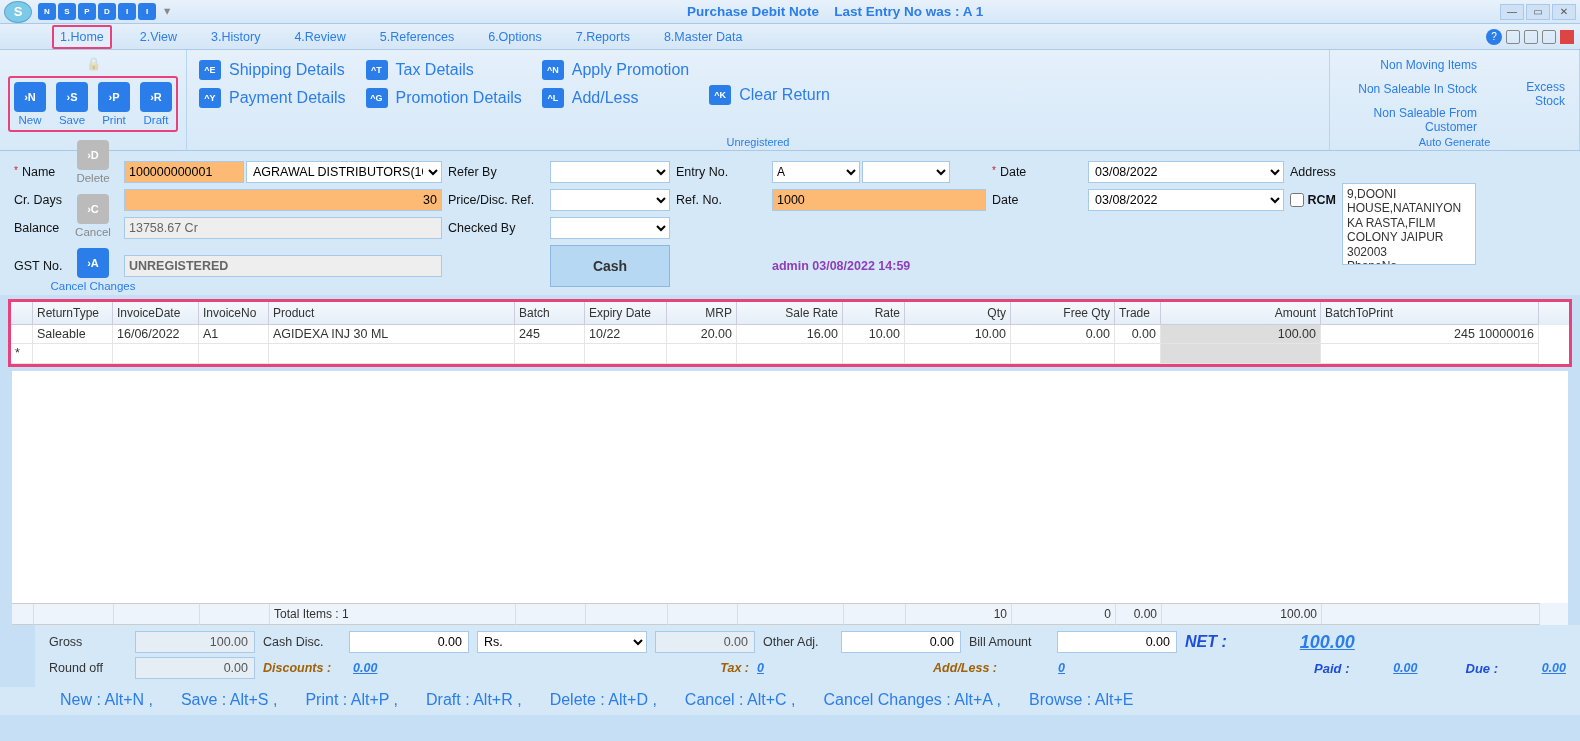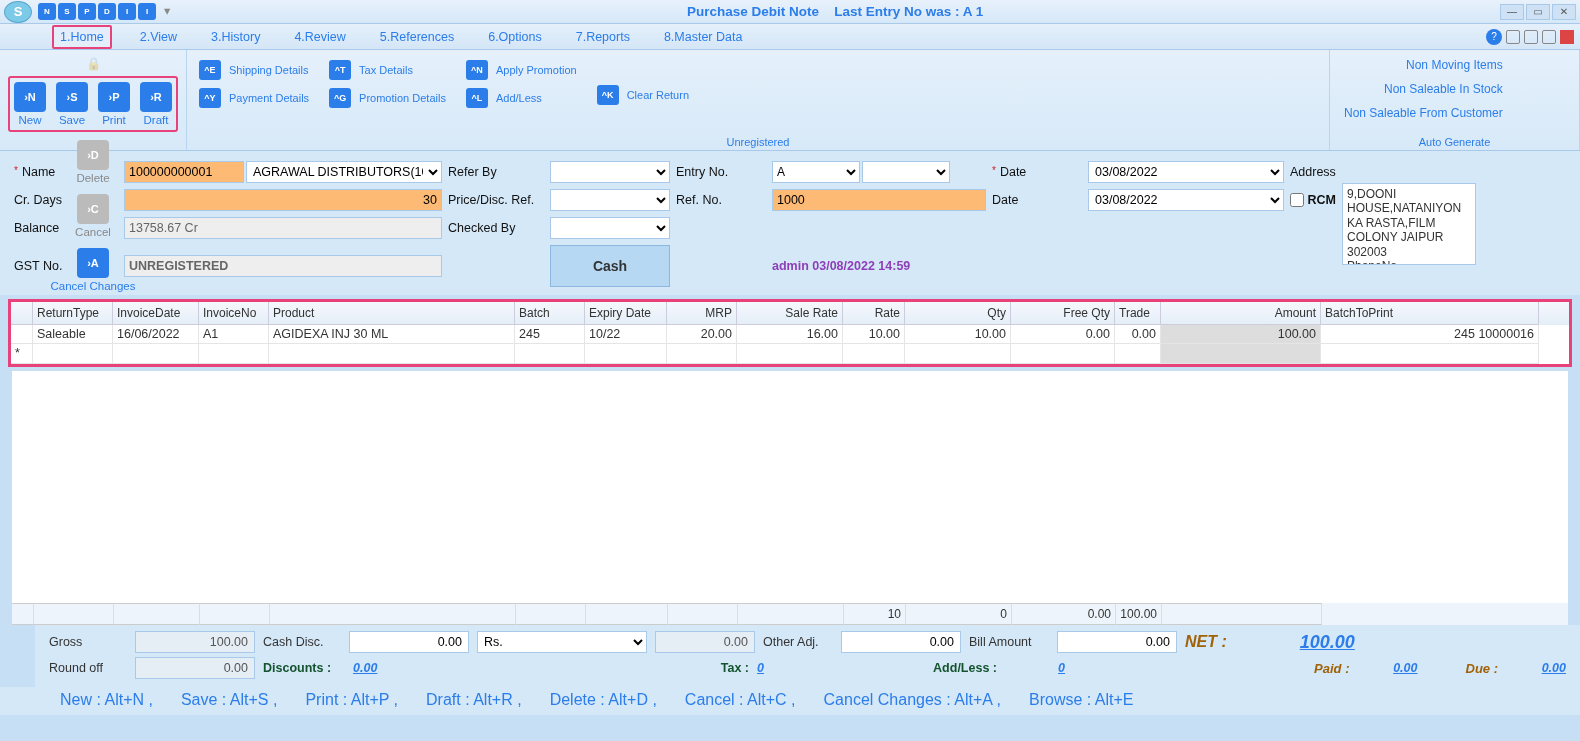--- a/index.html
+++ b/index.html
@@ -21,21 +21,21 @@
 .ribbon-group{border-right:1px solid #b8d5ef;padding:4px 8px;display:flex;flex-direction:column;position:relative;}
 .ribbon-group-big{display:flex;gap:6px;flex-wrap:nowrap;align-items:flex-start;padding:6px 8px 18px;}
 .big-btn{display:flex;flex-direction:column;align-items:center;font-size:11.5px;color:#2b7de9;gap:2px;cursor:pointer;padding:2px;}
 .big-btn.disabled{color:#888;}
 .big-ico{width:32px;height:30px;border-radius:4px;display:flex;align-items:center;justify-content:center;font-weight:bold;color:#fff;font-size:11px;}
 .big-ico.blue{background:#2b7de9;}
 .big-ico.grey{background:#bbb;}
 .link-col{display:flex;flex-direction:column;gap:8px;padding-top:4px;}
 .link-row{display:flex;align-items:center;gap:8px;}
 .link-ico{width:22px;height:20px;background:#2b7de9;border-radius:3px;color:#fff;font-size:9px;display:flex;align-items:center;justify-content:center;font-weight:bold;}
-.link-txt{color:#2b7de9;cursor:pointer;font-size:11px;}
+.link-txt{color:#2b7de9;cursor:pointer;font-size:16px;}
 .link-plain{color:#2b7de9;cursor:pointer;font-size:12px;padding:2px 2px;}
 .group-label{position:absolute;bottom:2px;left:0;right:0;text-align:center;font-size:11px;color:#2b7de9;}
 .ribbon-highlight{border:2px solid #e8427a;border-radius:3px;padding:2px;}
 .form-area{background:#d5e8f8;padding:10px 14px 8px;display:grid;grid-template-columns:104px 318px 96px 120px 90px 214px 90px 196px 46px 134px;row-gap:6px;column-gap:6px;align-items:center;font-size:12.5px;}
 .flbl{color:#111;}
 .req::before{content:"*";color:#c22;margin-right:4px;font-size:10px;position:relative;top:-2px;}
 .inp{border:1px solid #a8c9e8;background:#fdba74;height:22px;padding:2px 4px;font-size:12.5px;width:100%;}
 .inp.ro{background:#eee;color:#666;}
 .sel{border:1px solid #a8c9e8;background:#fff;height:22px;padding:2px 2px;font-size:12.5px;width:100%;}
 .multi{white-space:pre-line;font-size:12px;line-height:1.2;border:1px solid #a8c9e8;background:#fff;padding:3px 4px;height:82px;overflow:hidden;}
@@ -49,23 +49,23 @@
 .gridr.blank>div{height:20px;}
 .ar{text-align:right;}
 .amount-cell{background:#ddd;}
 .summary-row{display:grid;grid-template-columns:22px 80px 86px 70px 246px 70px 82px 70px 106px 62px 106px 104px 46px 160px 218px;background:#eef4fb;font-size:12px;margin:0 12px;}
 .summary-row>div{border-right:1px solid #ddd;border-top:1px solid #ccc;border-bottom:1px solid #ccc;padding:3px 4px;overflow:hidden;}
 .footer{background:#d5e8f8;padding:6px 14px 4px;margin-left:35px;}
 .foot-row{display:flex;align-items:center;gap:8px;font-size:12.5px;margin-bottom:4px;}
 .foot-row .lbl{width:78px;}
 .fin{border:1px solid #a8c9e8;background:#fff;height:22px;width:120px;text-align:right;padding:2px 6px;font-size:12.5px;}
 .fin.ro{background:#e5edf5;color:#555;}
-.net-lbl{font-style:italic;font-weight:bold;font-size:16px;color:#a16207;}
+.net-lbl{font-style:italic;font-weight:bold;font-size:16px;color:#1d4ed8;}
 .net-val{font-style:italic;font-weight:bold;font-size:18px;color:#2b7de9;text-decoration:underline;}
-.blue-i{color:#14532d;font-weight:bold;}
+.blue-i{color:#a16207;font-style:italic;font-weight:bold;}
 .link-underline{text-decoration:underline;color:#2b7de9;font-style:italic;font-weight:bold;}
 .shortcut-bar{background:#d5e8f8;padding:4px 14px 6px 60px;font-size:16px;color:#2b7de9;display:flex;gap:28px;}
 .chk{display:flex;align-items:center;gap:4px;}
 .chk input{width:14px;height:14px;}
 .small-sel{border:1px solid #a8c9e8;background:#fff;height:22px;width:88px;font-size:12px;}
 .spacer-fill{background:#fff;margin:0 12px;height:232px;}
 </style>
 </head>
 <body>
 
@@ -183,20 +183,23 @@
     <div class="group-label">Unregistered</div>
   </div>
 
   <div class="ribbon-group" style="padding:6px 12px 20px;width:250px;">
     <div style="display:flex;gap:24px;text-align:right;">
       <div style="display:flex;flex-direction:column;gap:6px;">
         <span class="link-plain">Non Moving Items</span>
         <span class="link-plain">Non Saleable In Stock</span>
         <span class="link-plain">Non Saleable From Customer</span>
       </div>
+      <div style="display:flex;flex-direction:column;gap:6px;padding-top:22px;">
+        <span class="link-plain">Excess Stock</span>
+      </div>
     </div>
     <div class="group-label">Auto Generate</div>
   </div>
 </div>
 
 <div class="form-area">
 
   <div class="flbl req">Name</div>
   <div style="display:flex;gap:2px;">
     <input class="inp" style="width: 120px;" value="100000000001">
@@ -301,20 +304,21 @@
       <div></div>
   </div>
 </div>
 <div class="spacer-fill"></div>
 
 <div class="summary-row">
   <div></div>
     <div></div>
     <div></div>
     <div></div>
+  <div>Total Items : 1</div>
   <div></div>
     <div></div>
     <div></div>
     <div></div>
     <div></div>
   <div class="ar">10</div>
   <div class="ar">0</div>
   <div class="ar">0.00</div>
   <div class="ar">100.00</div>
   <div></div>

